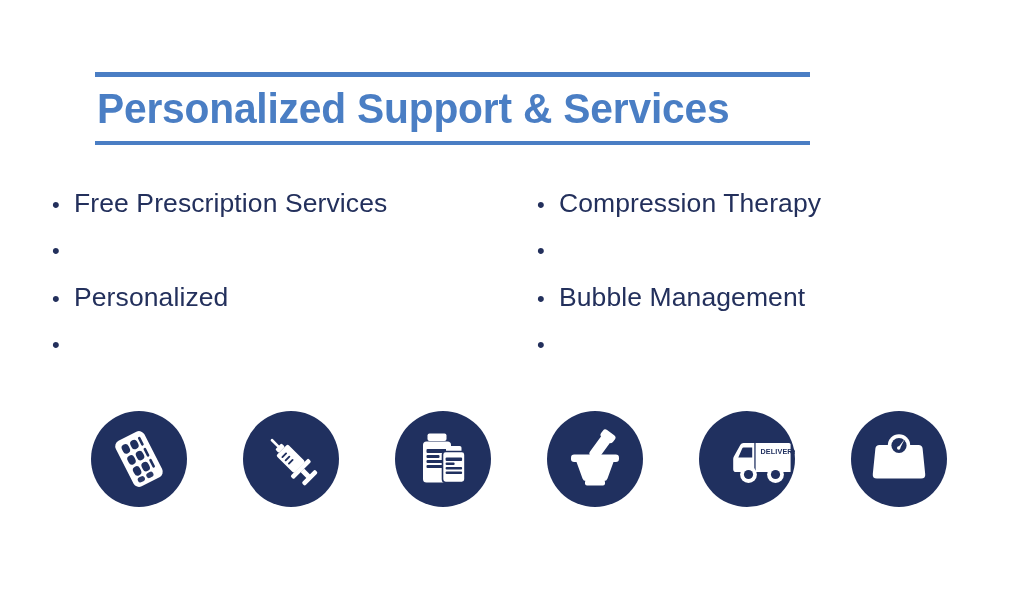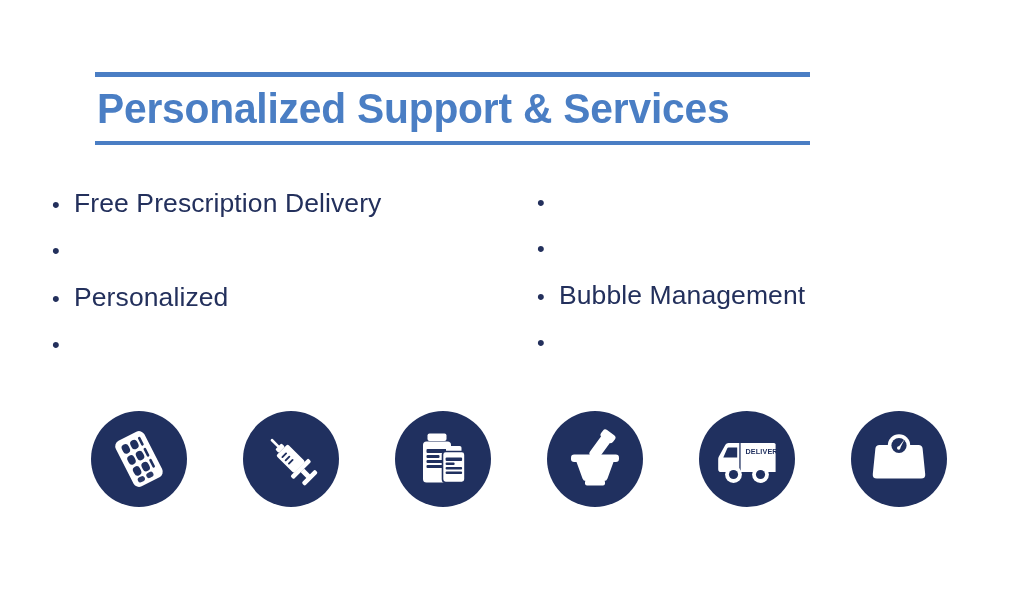--- a/index.html
+++ b/index.html
@@ -99,54 +99,55 @@
     background: #20305f;
     display: flex;
     align-items: center;
     justify-content: center;
   }
   .icon-circle svg { display: block; }
   .c0 { left: 0px;   }
   .c1 { left: 152px; }
   .c2 { left: 304px; }
   .c3 { left: 456px; }
-  .c4 { left: 608px; }
+  .c4 { left: 608px; justify-content: flex-end; }
   .c5 { left: 760px; }
 </style>
 </head>
 <body>
 
 <div class="title-block">
   <div class="rule rule-top"></div>
   <div class="title-text">Personalized Support &amp; Services</div>
   <div class="rule rule-bottom"></div>
 </div>
 
 <div class="lists">
 
   <ul class="list-col left">
     <li>
       <span class="bullet">•</span>
-      <span class="item-label">Free Prescription Delivery</span>
+      <span class="item-label">Free Prescription Services</span>
     </li>
     <li>
       <span class="bullet">•</span>
     </li>
     <li>
       <span class="bullet">•</span>
       <span class="item-label">Personalized</span>
     </li>
     <li>
       <span class="bullet">•</span>
     </li>
   </ul>
 
   <ul class="list-col right">
     <li>
       <span class="bullet">•</span>
+      <span class="item-label">Compression Therapy</span>
     </li>
     <li>
       <span class="bullet">•</span>
     </li>
     <li>
       <span class="bullet">•</span>
       <span class="item-label">Bubble Management</span>
     </li>
     <li>
       <span class="bullet">•</span>

